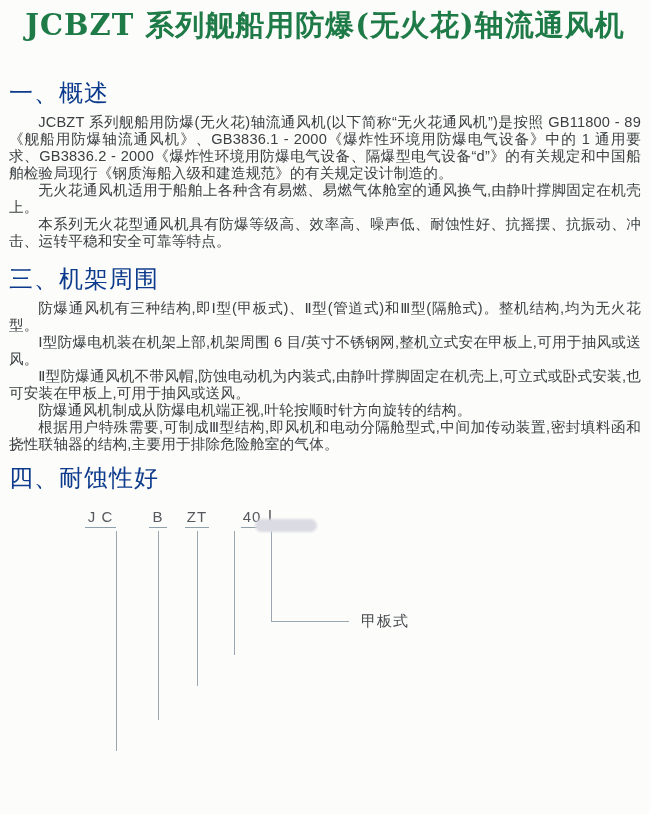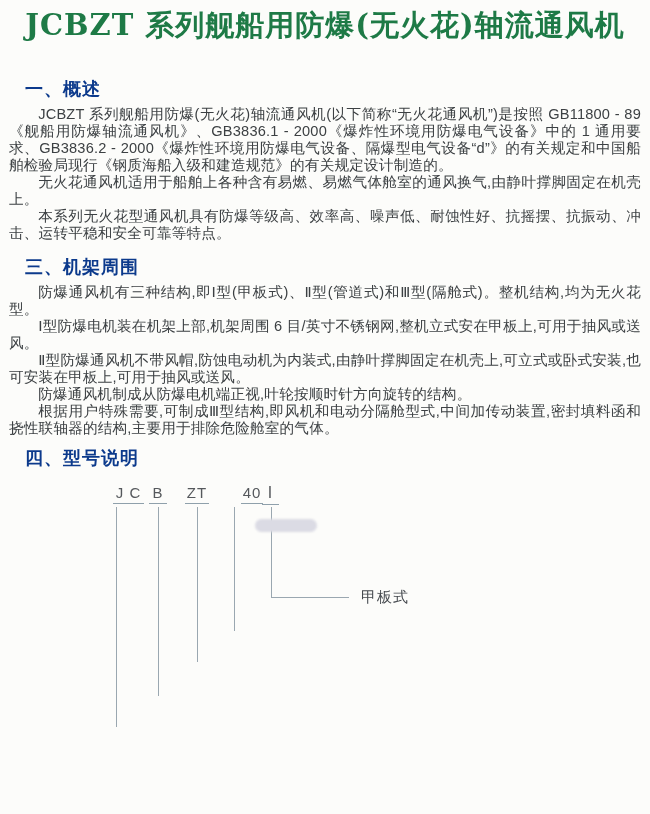--- a/index.html
+++ b/index.html
@@ -19,25 +19,25 @@
     font-weight:bold;
     font-size:29px;
     letter-spacing:1px;
     color:#1e7a46;
     white-space:nowrap;
   }
 
   
   .content{padding:0 9px;}
   h2.sec{
-    font-size:18px;
-    font-weight:bold;
+    font-size:24px;
+    font-weight:normal;
     color:#0c3a8c;
     letter-spacing:1px;
-    margin:0 0 5px 16px;
+    margin:0 0 5px 0;
   }
   .sec-1 h2.sec{margin-top:31px;}
   .sec-2 h2.sec{margin-top:12px;}
   .sec-3 h2.sec{margin-top:13px;}
   .sec-4 h2.sec{margin-top:9px;}
   p.body-p{
     margin:0;
     font-size:14.6px;
     line-height:17px;
     color:#3c4043;
@@ -73,21 +73,21 @@
   .vline,.hline{position:absolute;background:#9aa7b0;}
   .vline{width:1px;}
   .hline{height:1px;}
   .dlabel{
     position:absolute;left:352px;
     font-size:15px;color:#45494e;
     letter-spacing:1px;
     white-space:nowrap;
   }
   
-  .c0{left:104px;width:31px;text-align:center;}  .v0{left:107px;top:23px;height:220px;}
+  .c0{left:76px;width:31px;text-align:center;}  .v0{left:107px;top:23px;height:220px;}
   .c1{left:140px;width:18px;} .v1{left:149px;top:23px;height:189px;}
   .c2{left:176px;width:24px;} .v2{left:188px;top:23px;height:155px;}
   .c3{left:232px;width:22px;} .v3{left:225px;top:23px;height:124px;}
   .c4{left:253px;width:17px;} .v4{left:262px;top:23px;height:90px;}  .h4x{left:262px;top:113px;width:78px;}  .l4{top:104px;}
 </style>
 </head>
 <body>
 
 <div class="page">
 
@@ -108,21 +108,21 @@
     <section class="sec-3">
       <h2 class="sec">三、机架周围</h2>
       <p class="body-p">防爆通风机有三种结构,即Ⅰ型(甲板式)、Ⅱ型(管道式)和Ⅲ型(隔舱式)。整机结构,均为无火花型。</p>
       <p class="body-p">Ⅰ型防爆电机装在机架上部,机架周围 6 目/英寸不锈钢网,整机立式安在甲板上,可用于抽风或送风。</p>
       <p class="body-p">Ⅱ型防爆通风机不带风帽,防蚀电动机为内装式,由静叶撑脚固定在机壳上,可立式或卧式安装,也可安装在甲板上,可用于抽风或送风。</p>
       <p class="body-p">防爆通风机制成从防爆电机端正视,叶轮按顺时针方向旋转的结构。</p>
       <p class="body-p">根据用户特殊需要,可制成Ⅲ型结构,即风机和电动分隔舱型式,中间加传动装置,密封填料函和挠性联轴器的结构,主要用于排除危险舱室的气体。</p>
     </section>
 
     <section class="sec-4">
-      <h2 class="sec">四、型号说明</h2>
+      <h2 class="sec">四、耐蚀性好</h2>
 
       <div class="diagram">
 
         <span class="code c0">J C</span>
         <span class="vline v0"></span>
 
         <span class="code c1">B</span>
         <span class="vline v1"></span>
 
         <span class="code c2">ZT</span>

